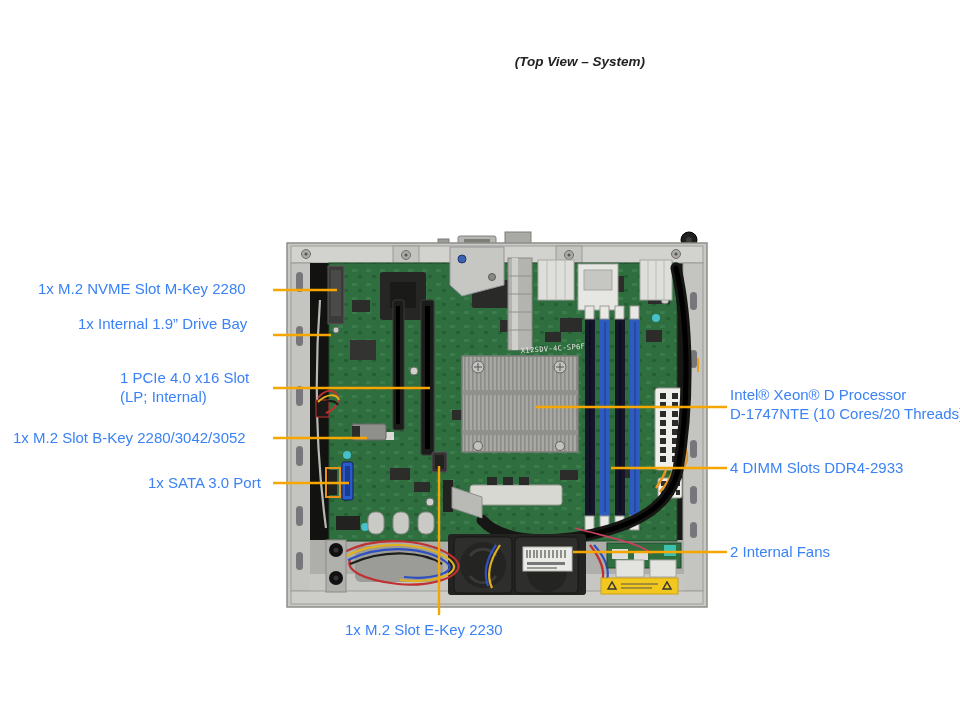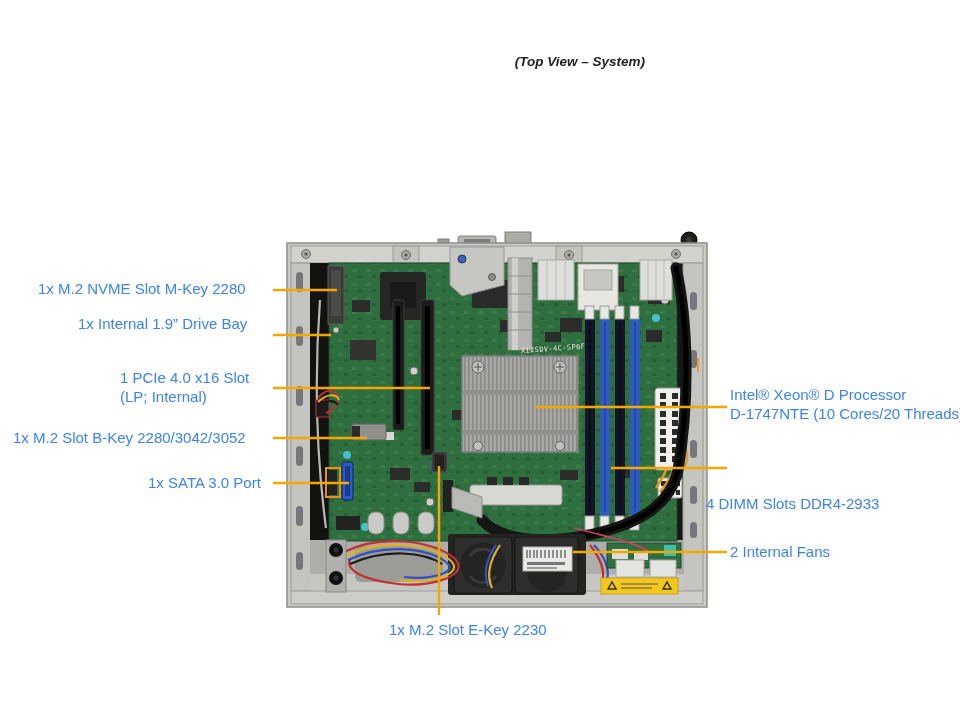--- a/index.html
+++ b/index.html
@@ -380,17 +380,17 @@
   </div>
 
   <div class="lbl" style="left:13px;top:428px;">1x M.2 Slot B-Key 2280/3042/3052</div>
   <div class="lbl" style="left:148px;top:473px;">1x SATA 3.0 Port</div>
 
   <div class="lbl" style="left:730px;top:385px;">
     <div>Intel® Xeon® D Processor</div>
     <div>D-1747NTE (10 Cores/20 Threads)</div>
   </div>
 
-  <div class="lbl" style="left:706px;top:458px;margin-top:36px;">4 DIMM Slots DDR4-2933</div>
+  <div class="lbl" style="left:730px;top:458px;">4 DIMM Slots DDR4-2933</div>
   <div class="lbl" style="left:730px;top:542px;">2 Internal Fans</div>
-  <div class="lbl" style="left:345px;top:620px;margin-left:44px;">1x M.2 Slot E-Key 2230</div>
+  <div class="lbl" style="left:345px;top:620px;">1x M.2 Slot E-Key 2230</div>
 
 </div>
 
 </body></html>

